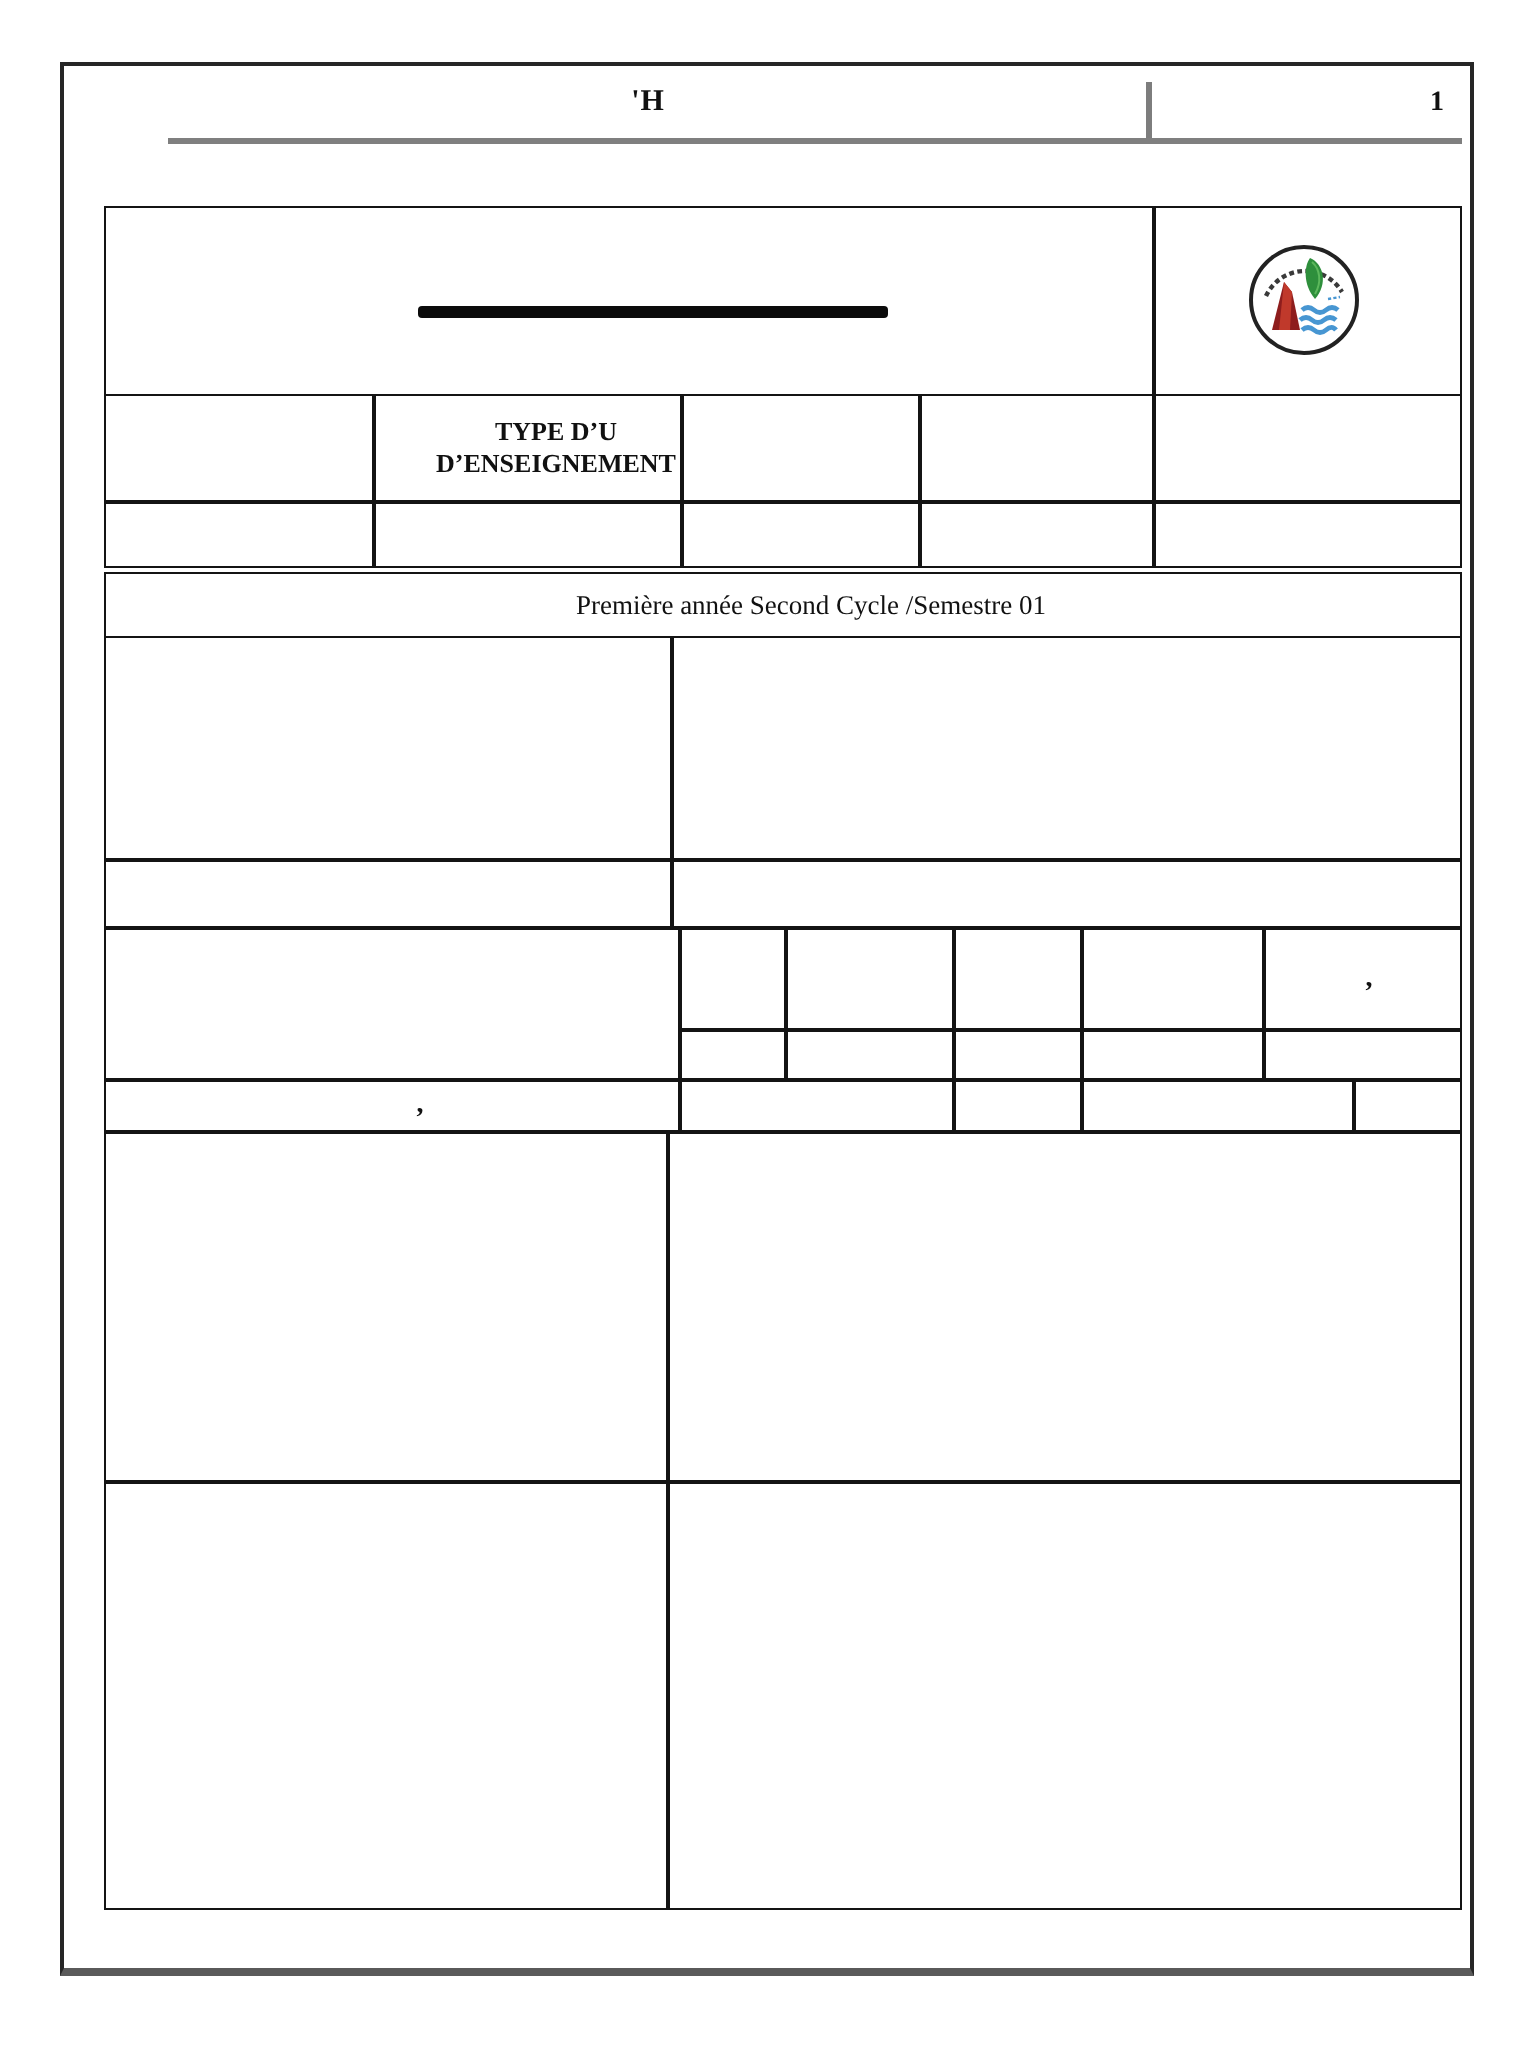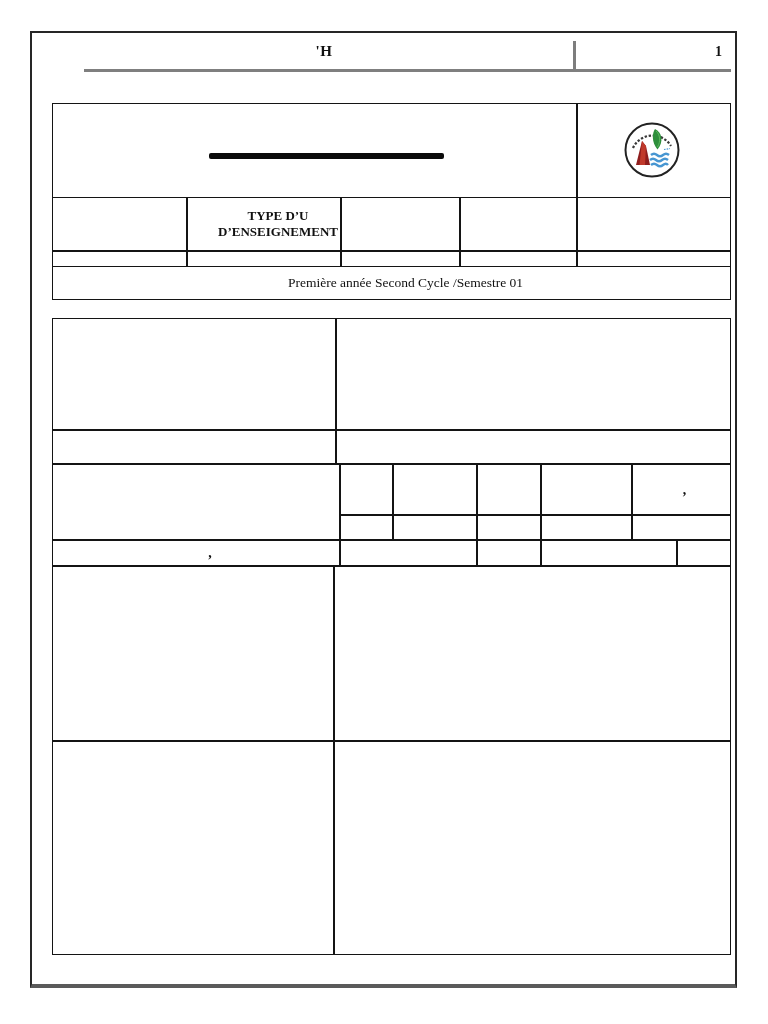--- a/index.html
+++ b/index.html
@@ -132,21 +132,21 @@
   <div class="cell" style="left:341px; top:197px; width:119px; height:54px;"></div>
   <div class="cell" style="left:460px; top:197px; width:117px; height:54px;"></div>
   <div class="cell" style="left:577px; top:197px; width:154px; height:54px;"></div>
 
   <div class="cell" style="left:52px;  top:251px; width:135px; height:33px;"></div>
   <div class="cell" style="left:187px; top:251px; width:154px; height:33px;"></div>
   <div class="cell" style="left:341px; top:251px; width:119px; height:33px;"></div>
   <div class="cell" style="left:460px; top:251px; width:117px; height:33px;"></div>
   <div class="cell" style="left:577px; top:251px; width:154px; height:33px;"></div>
 
-  <div class="cell semester-cell" style="left:52px; top:266px; width:679px; height:34px;font-family:Liberation Serif, serif;">
+  <div class="cell semester-cell" style="left:52px; top:286px; width:679px; height:34px;font-family:Liberation Serif, serif;">
     <span>Première année Second Cycle /Semestre 01</span>
   </div>
 
   <div class="cell" style="left:52px;  top:318px; width:284px; height:112px;"></div>
   <div class="cell" style="left:336px; top:318px; width:395px; height:112px;"></div>
 
   <div class="cell" style="left:52px;  top:430px; width:284px; height:34px;"></div>
   <div class="cell" style="left:336px; top:430px; width:395px; height:34px;"></div>
 
   <div class="cell" style="left:52px;  top:464px; width:288px; height:76px;"></div>

